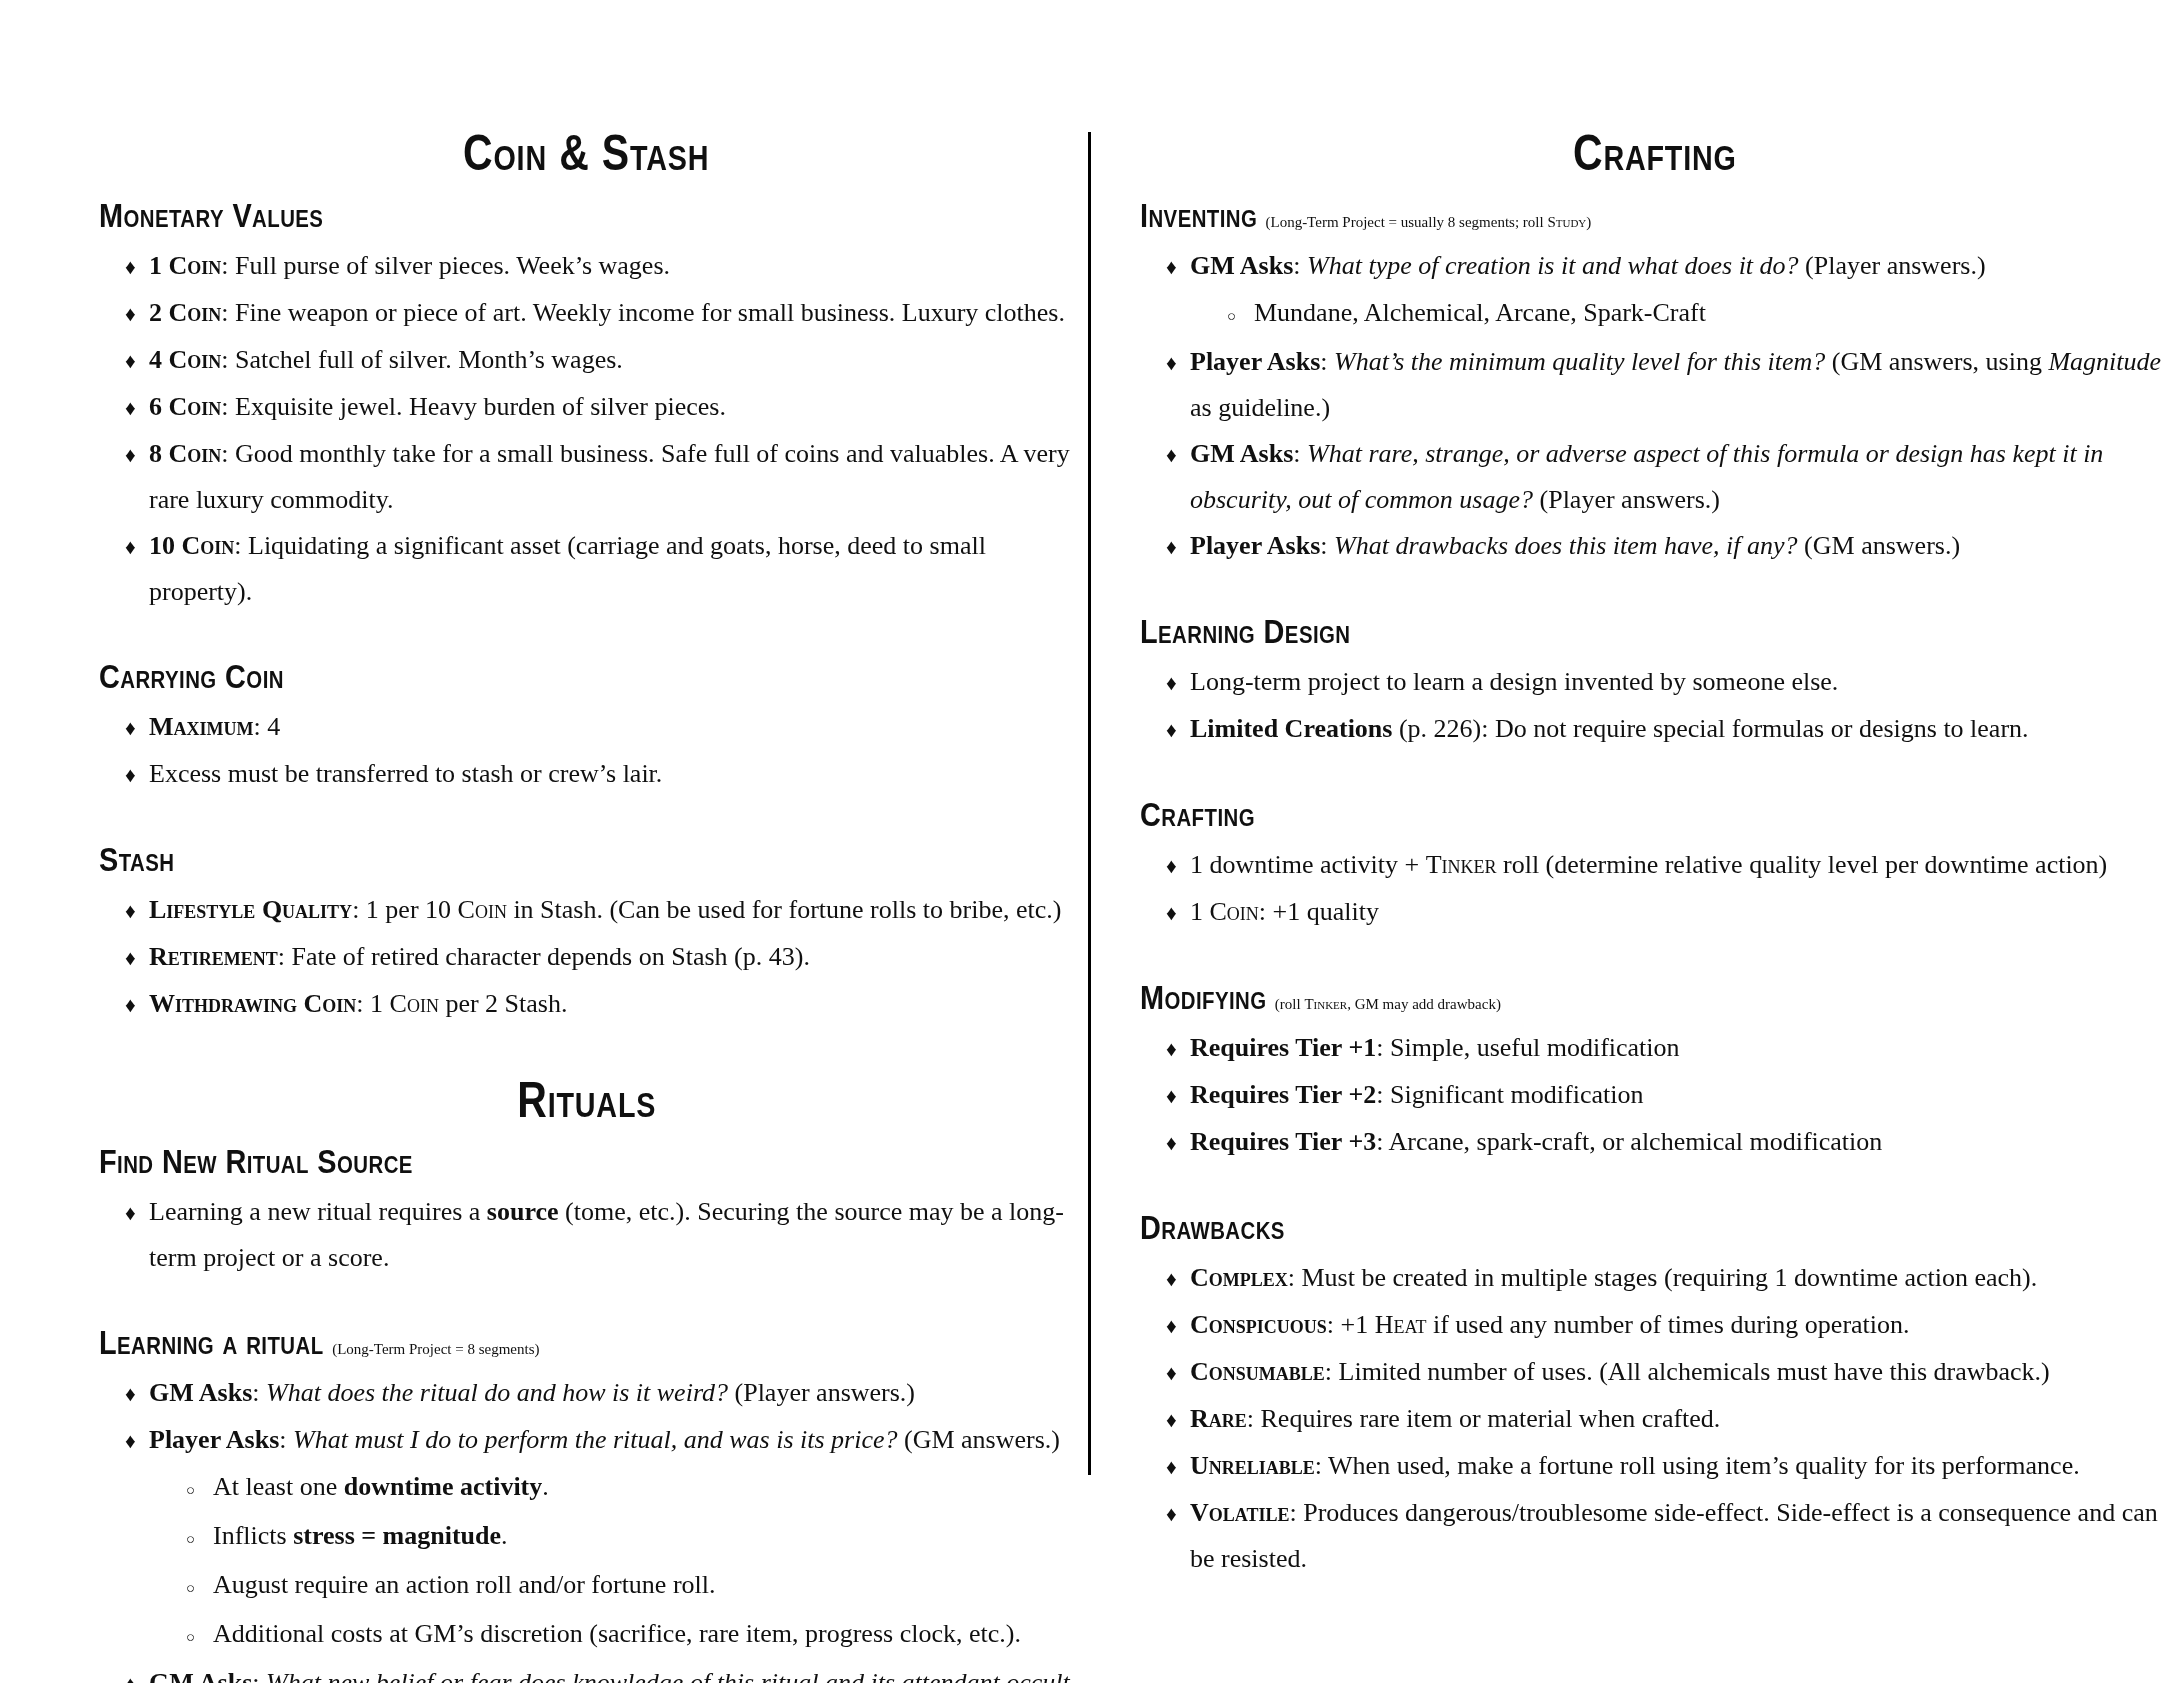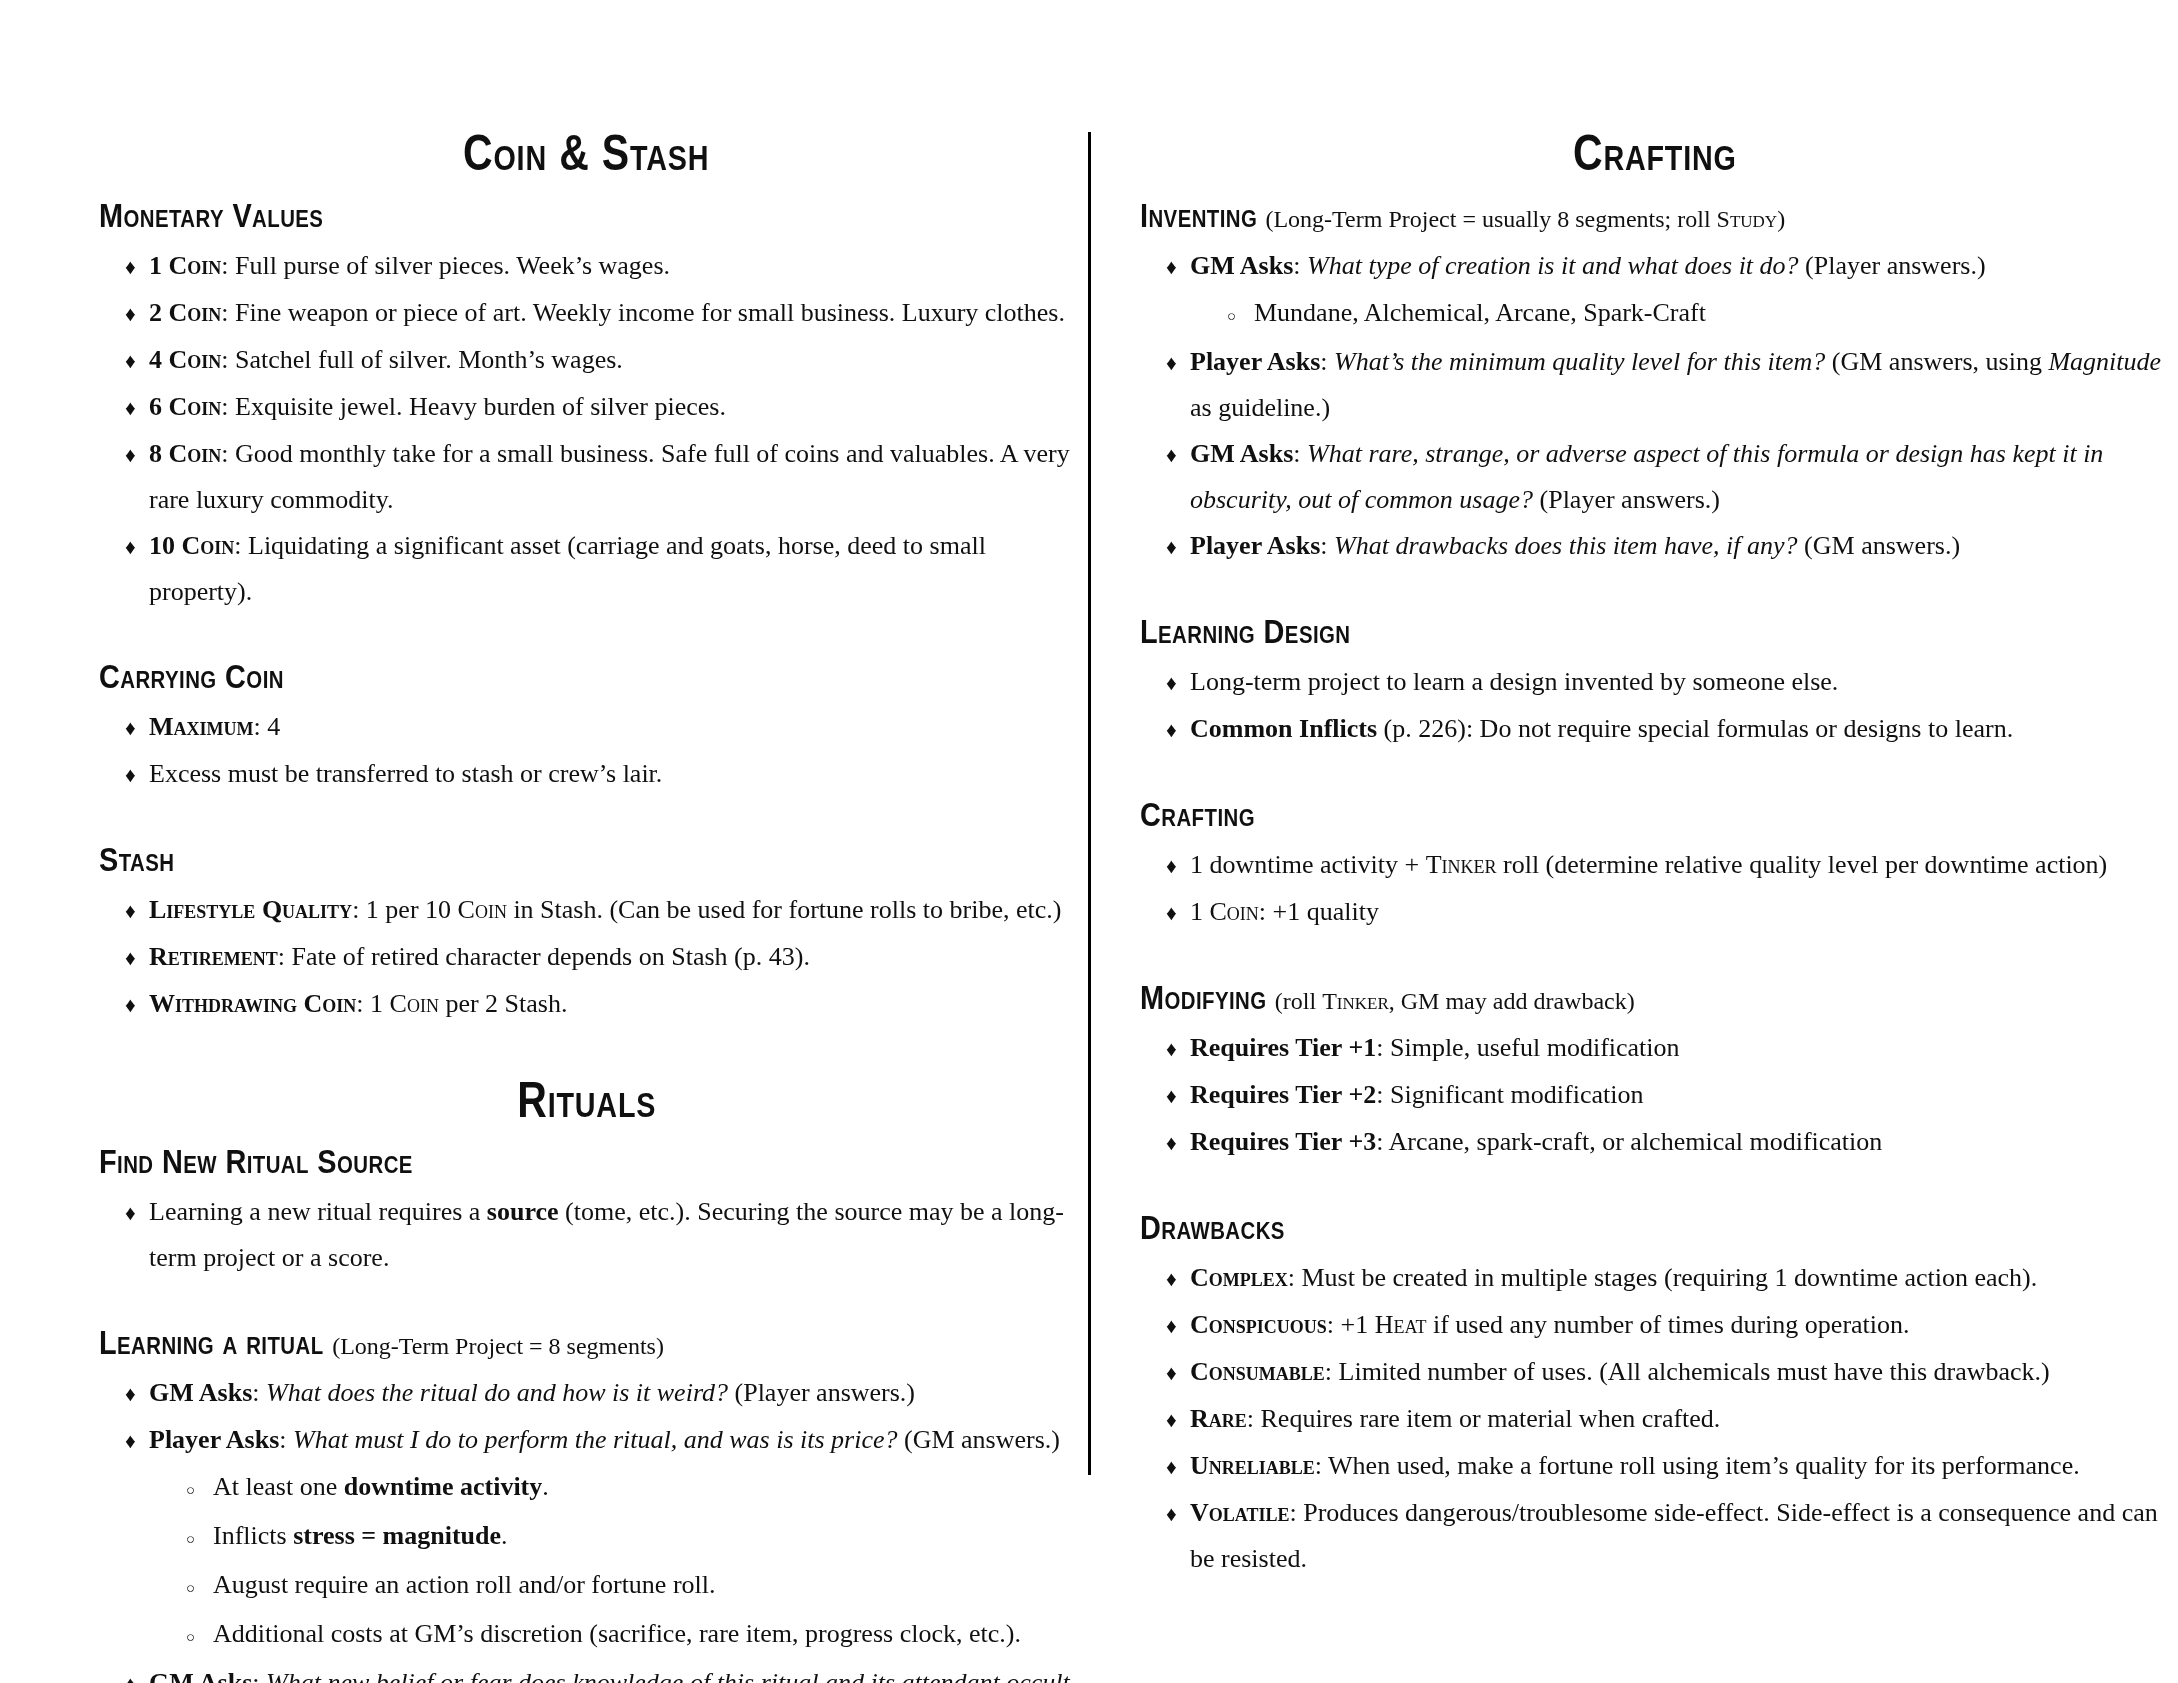--- a/index.html
+++ b/index.html
@@ -37,21 +37,21 @@
     line-height:1.15;
     margin:42px 0 8px 0;
     white-space:nowrap;
   }
   .title + .heading{margin-top:16px;}
   .htext{display:inline-block;transform:scaleX(0.85);transform-origin:left bottom;letter-spacing:0.5px;}
   .hnote{
     font-family:"Liberation Serif",serif;
     font-weight:normal;
     font-variant:normal;
-    font-size:24px;
+    font-size:15px;
     letter-spacing:0;
     margin-left:8px;
   }
 
   .bullet{display:flex;align-items:baseline;font-size:26px;line-height:46px;}
   .bullet.lvl1{padding-left:26px;}
   .bullet.lvl2{padding-left:87px;}
   .marker{flex:0 0 24px;}
   .lvl1 .marker{font-size:21px;}
   .lvl2 .marker{flex-basis:27px;font-size:15px;}
@@ -176,21 +176,21 @@
         <span class="marker">♦</span>
         <span class="btext"><span class="s-b">Player Asks</span><span class="s-p">: </span><span class="s-i">What drawbacks does this item have, if any?</span><span class="s-p"> (GM answers.)</span></span>
       </div>
       <div class="heading"><span class="htext" style="margin-right: -37px;">Learning Design</span></div>
       <div class="bullet lvl1">
         <span class="marker">♦</span>
         <span class="btext"><span class="s-p">Long-term project to learn a design invented by someone else.</span></span>
       </div>
       <div class="bullet lvl1">
         <span class="marker">♦</span>
-        <span class="btext"><span class="s-b">Common Inflicts</span><span class="s-p"> (p. 226): Do not require special formulas or designs to learn.</span></span>
+        <span class="btext"><span class="s-b">Limited Creations</span><span class="s-p"> (p. 226): Do not require special formulas or designs to learn.</span></span>
       </div>
       <div class="heading"><span class="htext" style="margin-right: -20px;">Crafting</span></div>
       <div class="bullet lvl1">
         <span class="marker">♦</span>
         <span class="btext"><span class="s-p">1 downtime activity + </span><span class="s-sc">Tinker</span><span class="s-p"> roll (determine relative quality level per downtime action)</span></span>
       </div>
       <div class="bullet lvl1">
         <span class="marker">♦</span>
         <span class="btext"><span class="s-p">1 </span><span class="s-sc">Coin</span><span class="s-p">: +1 quality</span></span>
       </div>

